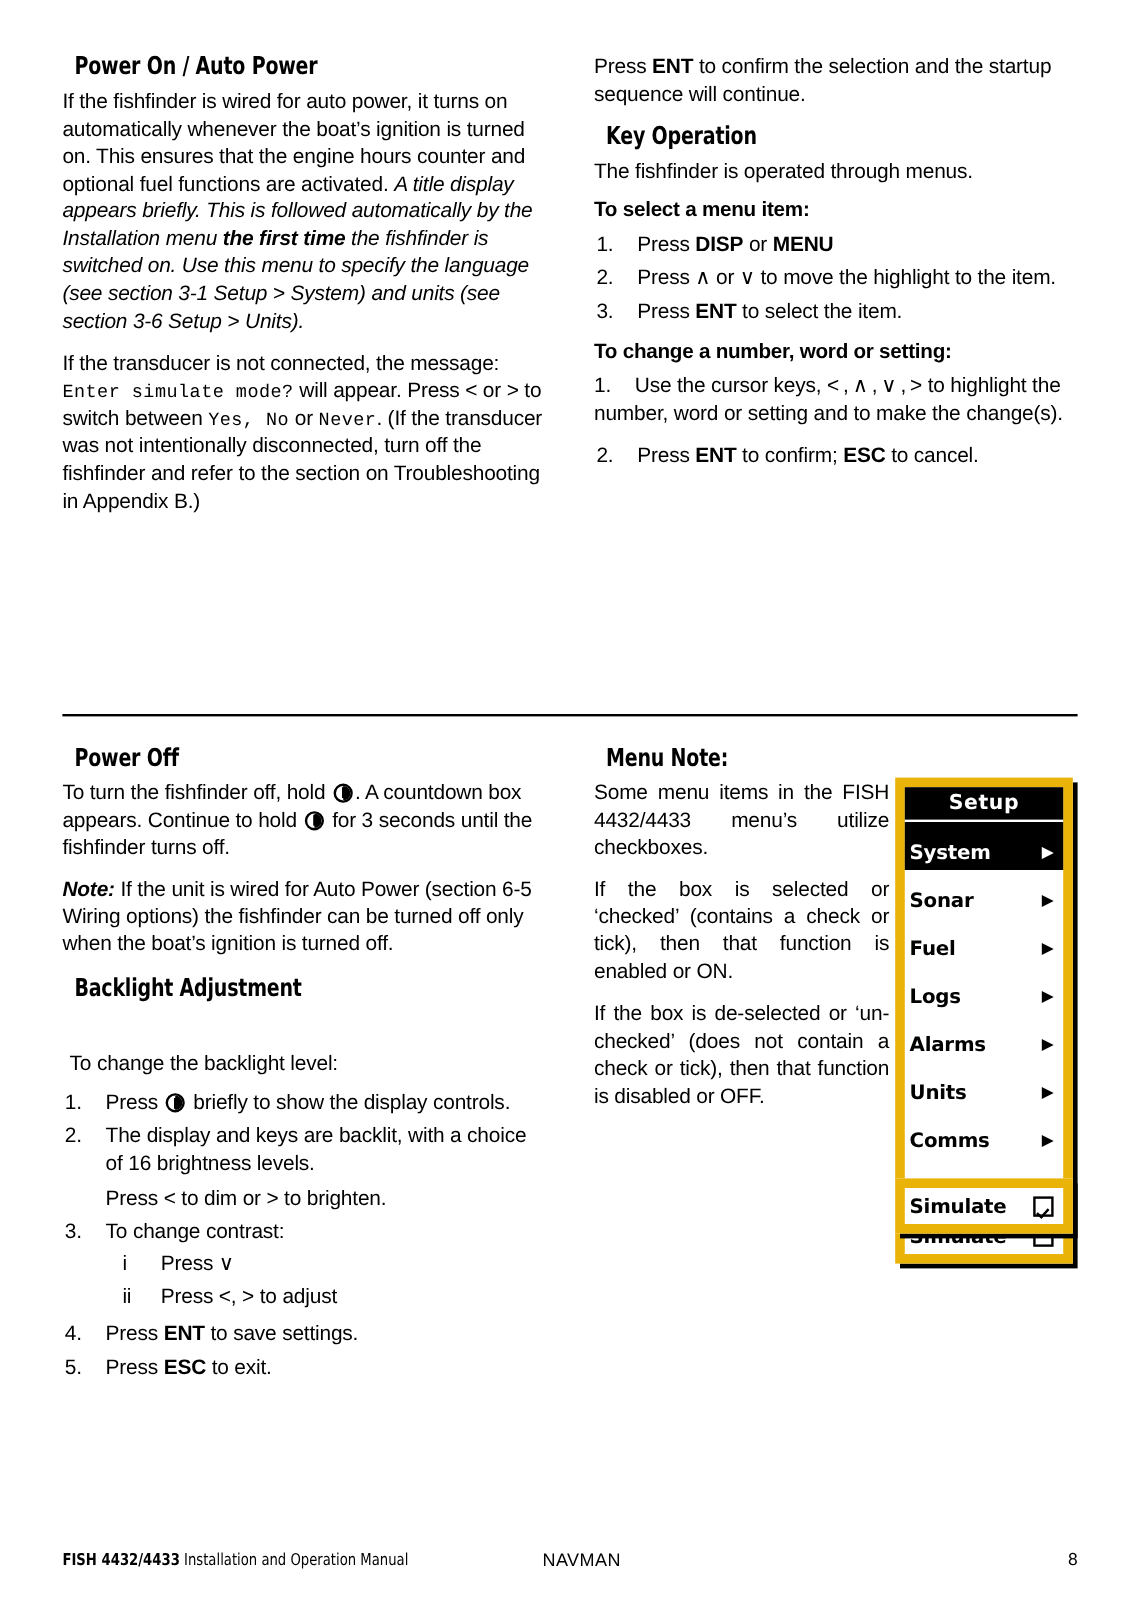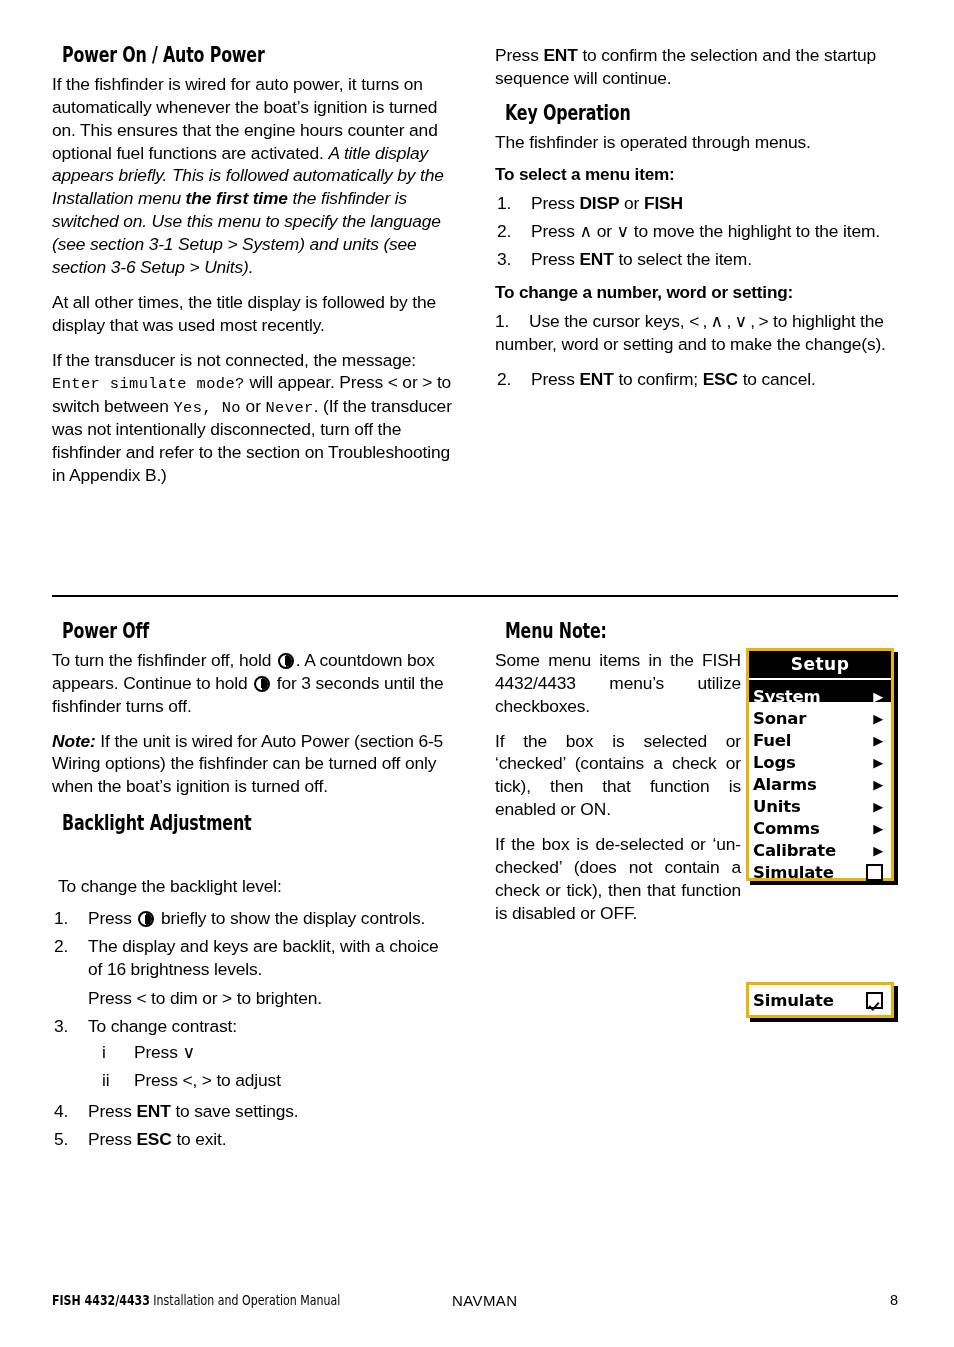--- a/index.html
+++ b/index.html
@@ -78,36 +78,36 @@
   }
   .pwr::after{
     content:"";position:absolute;left:50%;top:1.5px;
     margin-left:-1.3px;width:2.6px;height:9px;background:#000;
   }
 
   
   .shot{position:absolute;}
   .lcd{
     background:#ffffff;
-    border:3px solid #eab308;
+    border:8px solid #eab308;
     box-shadow:4px 4px 0 0 #000;
     font-family:"DejaVu Sans",sans-serif;
     box-sizing:border-box;
   }
   #menu-shot{left:746px;top:648px;width:148px;}
   .lcd-title{
     background:#000;color:#fff;text-align:center;
     font-weight:bold;font-size:17px;letter-spacing:0.5px;
     padding:3px 0 4px 0;
     border-bottom:2px solid #fff;
   }
   .lcd-row{
     display:flex;align-items:center;justify-content:space-between;
     font-weight:bold;font-size:16.5px;letter-spacing:-0.2px;
-    padding:11px 8px 1px 4px;height:22px;box-sizing:border-box;
+    padding:11px 8px 1px 4px;height:40px;box-sizing:border-box;
   }
   .lcd-row.sel{background:#000;color:#fff;}
   .lcd-row .arrow{font-size:13px;line-height:1;margin-left:6px;}
   .lcd-row .cbox{
     width:17px;height:17px;border:2px solid #000;background:#fff;
     box-sizing:border-box;position:relative;display:inline-block;
   }
   .lcd-row .cbox.checked::after{
     content:"";position:absolute;left:3px;top:6px;
     width:4px;height:8px;border:solid #000;
@@ -133,37 +133,36 @@
 
 <div class="page">
 
   <div class="col col-left" style="top:44px;">
 
     <h2 class="heading">Power On / Auto Power</h2>
 
 
     <p><span>If the fishfinder is wired for auto power, it turns on automatically whenever the boat’s ignition is turned on. This ensures that the engine hours counter and optional fuel functions are activated. </span><span class="it">A title display appears briefly. This is followed automatically by the Installation menu </span><span class="bi">the first time</span><span class="it"> the fishfinder is switched on. Use this menu to specify the language (see section 3-1 Setup &gt; System) and units (see section 3-6 Setup &gt; Units).</span></p>
 
-    <p>At all other times, the title display is followed by the display that was used most recently.</p>
 
     <p><span>If the transducer is not connected, the message: </span><span class="mono">Enter simulate mode?</span><span> will appear. Press &lt; or &gt; to switch between </span><span class="mono">Yes, No</span><span> or </span><span class="mono">Never</span><span>. (If the transducer was not intentionally disconnected, turn off the fishfinder and refer to the section on Troubleshooting in Appendix B.)</span></p>
   </div>
 
   <div class="col col-right" style="top:44px;">
 
     <p><span>Press </span><span class="b">ENT</span><span> to confirm the selection and the startup sequence will continue.</span></p>
 
     <h2 class="heading">Key Operation</h2>
 
     <p class="tight">The fishfinder is operated through menus.</p>
 
     <p class="sub">To select a menu item:</p>
 
     <ol class="nums">
-      <li><span class="n">1.</span><span>Press </span><span class="b">DISP</span><span> or </span><span class="b">FISH</span></li>
+      <li><span class="n">1.</span><span>Press </span><span class="b">DISP</span><span> or </span><span class="b">MENU</span></li>
       <li><span class="n">2.</span><span>Press ∧ or ∨ to move the highlight to the item.</span></li>
       <li><span class="n">3.</span><span>Press </span><span class="b">ENT</span><span> to select the item.</span></li>
     </ol>
 
     <p class="sub">To change a number, word or setting:</p>
 
     <p><span style="display:inline-block;width:34px;">1.</span><span>Use the cursor keys, &lt; , ∧ , ∨ , &gt; to highlight the number, word or setting and to make the change(s).</span></p>
 
     <ol class="nums">
       <li><span class="n">2.</span><span>Press </span><span class="b">ENT</span><span> to confirm; </span><span class="b">ESC</span><span> to cancel.</span></li>

